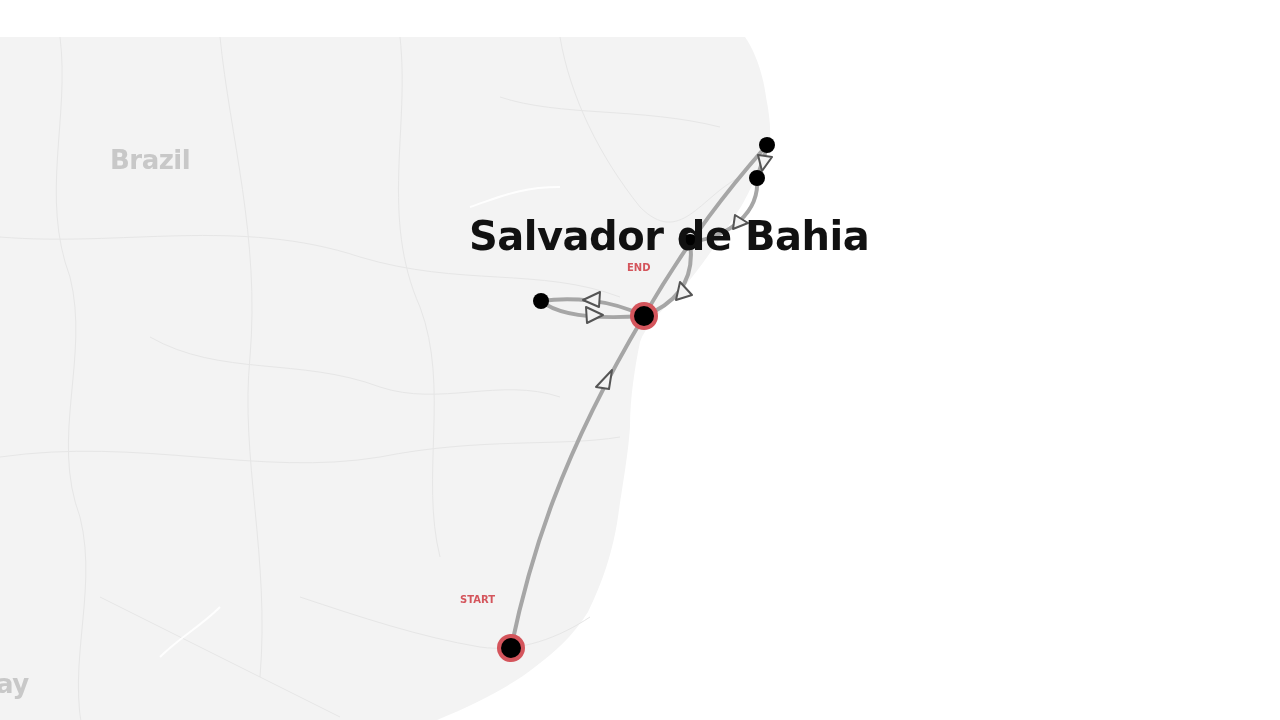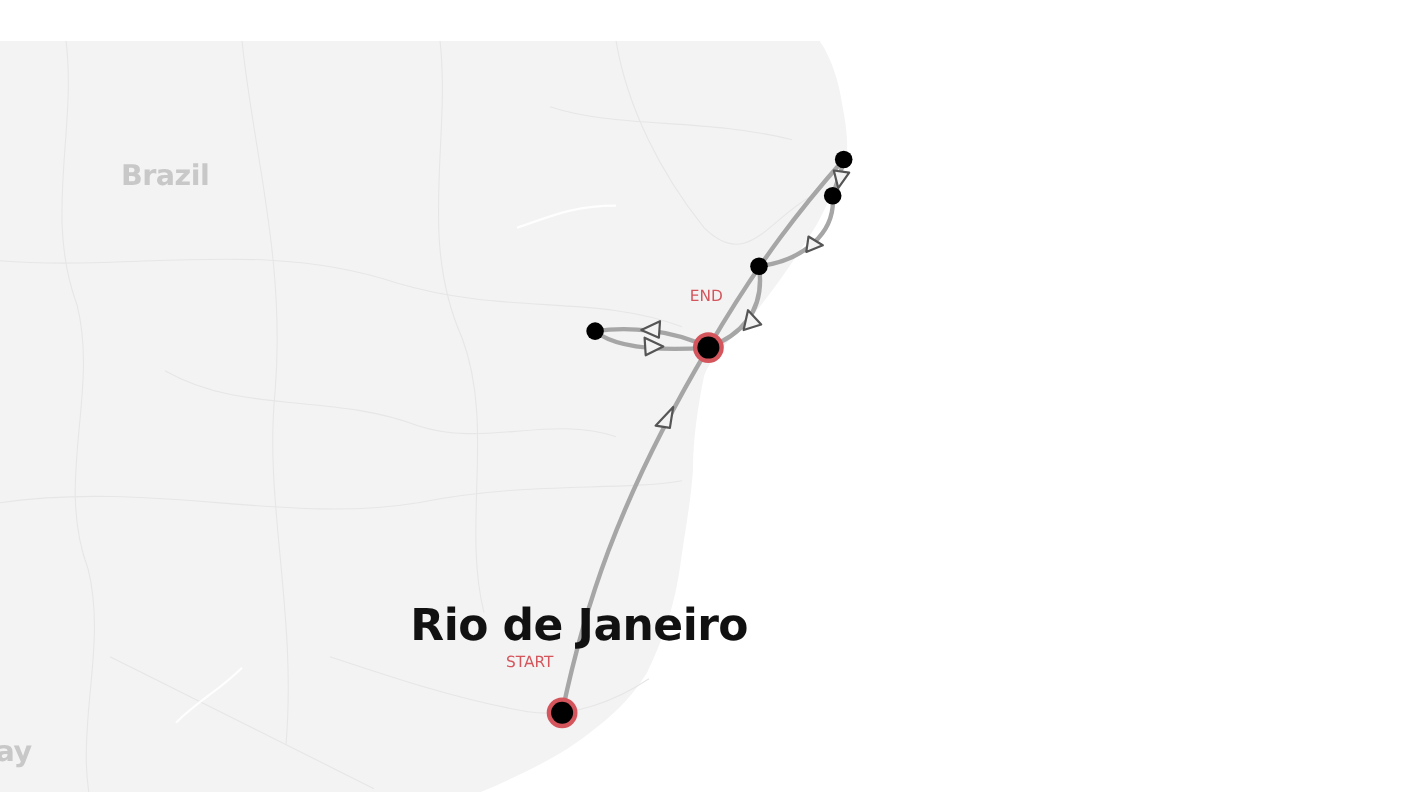--- a/index.html
+++ b/index.html
@@ -23,23 +23,23 @@
       font-family: "DejaVu Sans", sans-serif;
       font-weight: bold;
       color: #111111;
       font-size: 40px;
       letter-spacing: -0.5px;
       white-space: nowrap;
     }
     .tag-label {
       position: absolute;
       font-family: "DejaVu Sans", sans-serif;
-      font-weight: normal;
+      font-weight: bold;
       color: #d4555c;
-      font-size: 14px;
+      font-size: 10px;
       white-space: nowrap;
     }
   </style>
 </head>
 <body>
 
 <div class="map">
   <svg width="1280" height="720" viewBox="0 0 1280 720" xmlns="http://www.w3.org/2000/svg">
 
     <path d="M0,0 L745,0 C752,10 762,30 766,60 C770,80 772,100 768,112
@@ -104,17 +104,17 @@
     </g>
     <g>
       <circle cx="511" cy="611" r="14" fill="#d4555c"></circle>
       <circle cx="511" cy="611" r="10" fill="#000000"></circle>
     </g>
   </svg>
 
   <div class="country-label" style="left:110px; top:108px;">Brazil</div>
   <div class="country-label" style="left:-4px; top:632px;">ay</div>
 
+  <div class="city-label" style="left:469px; top:176px;">Salvador de Bahia</div>
   <div class="tag-label" style="left:627px; top:225px;">END</div>
 
-  <div class="city-label" style="left:373px; top:509px;">Rio de Janeiro</div>
   <div class="tag-label" style="left:460px; top:557px;">START</div>
 </div>
 
 </body></html>

